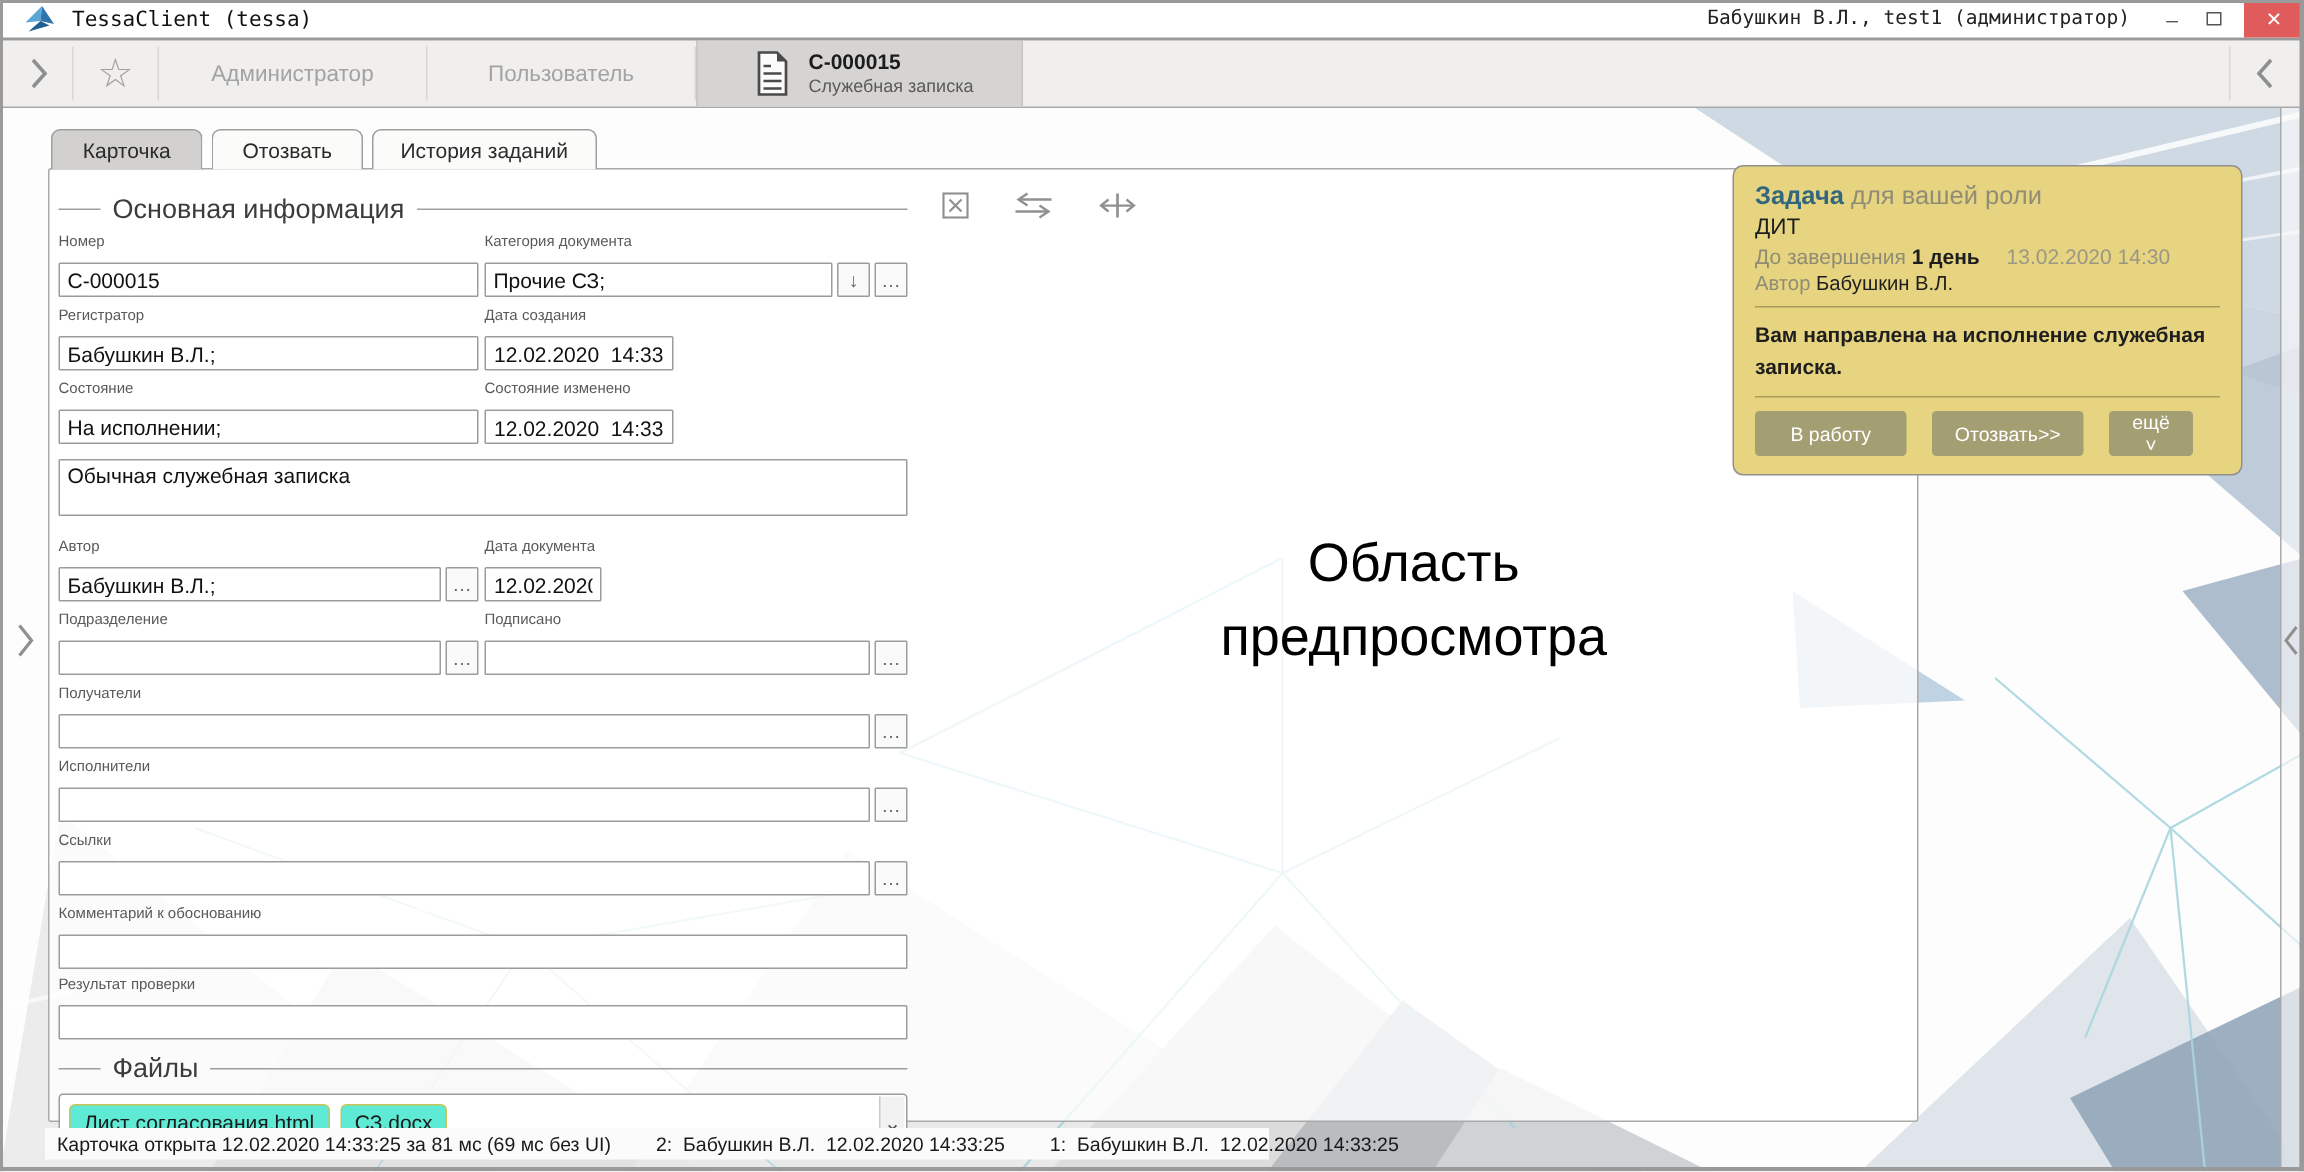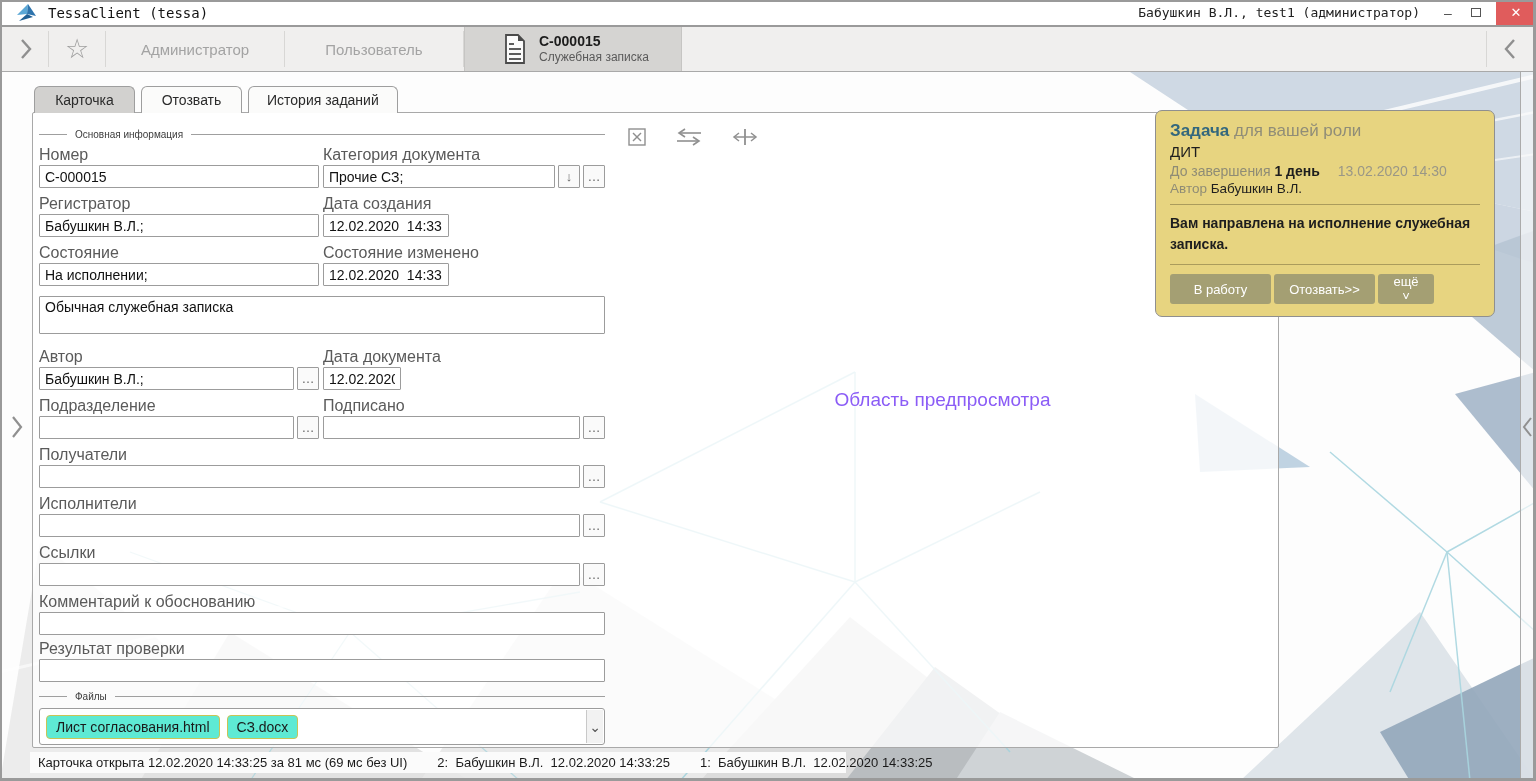--- a/index.html
+++ b/index.html
@@ -60,27 +60,27 @@
           font-size:14px; color:#2b2b2b; }
   .ctab.active { background:#d2d1cf; }
   .card-surface { position:absolute; left:0; right:0; top:26px; bottom:0;
                   background:rgba(255,255,255,0.8); border:1px solid #a9a9a9; border-radius:2px; }
 
   .form-col { position:absolute; left:6px; top:12px; width:566px; }
   .group-header { display:flex; align-items:center; margin:4px 0 6px 0; }
   .gh-line { height:1px; background:#9f9f9f; }
   .gh-pre { width:28px; }
   .gh-fill { flex:1; }
-  .gh-text { font-size:10px; color:#3c3c3c; padding:0 8px; }
+  .gh-text { font-size:18px; color:#3c3c3c; padding:0 8px; }
 
   .frow { display:flex; gap:4px; margin-bottom:7px; }
   .cell { display:flex; flex-direction:column; }
   .c-left { width:280px; }
   .c-right { flex:1; }
-  .flabel { font-size:16px; color:#5a5a5a; margin-bottom:3px; height:16px; white-space:nowrap; }
+  .flabel { font-size:10px; color:#5a5a5a; margin-bottom:3px; height:16px; white-space:nowrap; }
   .tinput { height:23px; border:1px solid #9c9c9c; background:#fff; font-family:"Liberation Sans",sans-serif;
             font-size:14px; color:#111; padding:0 5px; width:100%; border-radius:1px; }
   .igroup { display:flex; gap:3px; align-items:stretch; }
   .igroup .tinput { flex:1; min-width:0; }
   .sqbtn { width:22px; height:23px; flex:0 0 22px; border:1px solid #9c9c9c; background:#fafafa;
            display:flex; align-items:center; justify-content:center; font-size:13px; color:#666;
            border-radius:1px; cursor:default; }
   .w-date-long { width:126px; }
   .desc-box { width:566px; height:38px; border:1px solid #9c9c9c; background:#fff; font-size:14px;
               color:#111; padding:2px 5px; margin:3px 0 10px 0; resize:none; overflow:hidden;
@@ -92,39 +92,39 @@
   .chip { background:#5eead4; border:1px solid #c9c455; border-radius:4px; padding:3px 9px;
           font-size:14px; color:#1a1a1a; white-space:nowrap; }
   .files-scroll { position:absolute; right:1px; top:1px; bottom:1px; width:17px; background:#f2f2f2;
                   border-left:1px solid #c9c9c9; display:flex; align-items:center; justify-content:center;
                   color:#555; font-size:14px; }
 
   .preview-col { position:absolute; left:580px; right:6px; top:10px; bottom:8px; }
   .preview-toolbar { display:flex; gap:29px; margin:4px 0 0 15px; align-items:center; }
   .ptool { display:flex; align-items:center; justify-content:center; cursor:default; }
   .preview-placeholder { position:absolute; left:50%; top:45%; transform:translate(-50%,-50%);
-                         width:280px; text-align:center; font-size:19px; color:#8b5cf6; line-height:1.35; }
+                         width:280px; text-align:center; font-size:36px; color:#000000; line-height:1.35; }
 
   
   .task-card { position:absolute; left:1155px; top:38px; width:340px; height:207px; z-index:10;
                background:#e7d480; border:1px solid #8f8f8f; border-radius:7px; overflow:hidden;
                display:flex; flex-direction:column; }
   .task-head { padding:9px 14px 8px 14px; }
   .task-title-row { font-size:17px; line-height:1.3; }
   .task-title { color:#33677d; font-weight:bold; }
   .task-subtitle { color:#908d77; }
   .task-role { font-size:15px; color:#1e1e1e; margin-top:1px; }
   .task-deadline-row { font-size:14px; margin-top:3px; color:#8f8c75; }
   .task-deadline-value { color:#1e1e1e; font-weight:bold; }
   .task-deadline-date { color:#9a9786; margin-left:14px; }
   .task-author-row { font-size:13.5px; margin-top:2px; color:#8f8c75; }
   .task-author { color:#1e1e1e; }
   .task-divider { height:1px; background:#ab9c5c; margin:0 14px; }
   .task-message { padding:8px 14px; font-size:14px; color:#1e1e1e; line-height:1.5; flex:1;font-weight:bold; }
-  .task-buttons { display:flex; gap:3px; padding:9px 14px 12px 14px; }
+  .task-buttons { display:flex; gap:17px; padding:9px 14px 12px 14px; }
   .task-btn { background:#a49f73; color:#fff; border:none; border-radius:3px; height:30px;
               font-size:13px; font-family:"Liberation Sans",sans-serif; padding:0 10px; cursor:default; }
   .btn-wide { width:101px; }
   .btn-more { width:56px; }
 
   
   .status-bar { position:absolute; left:30px; top:680px; width:816px; height:21px; z-index:10;
                 background:#fbfbfb; display:flex; align-items:center; gap:30px; padding:0 8px;
                 font-size:13px; color:#1a1a1a; }
   .status-seg { white-space:pre; }

